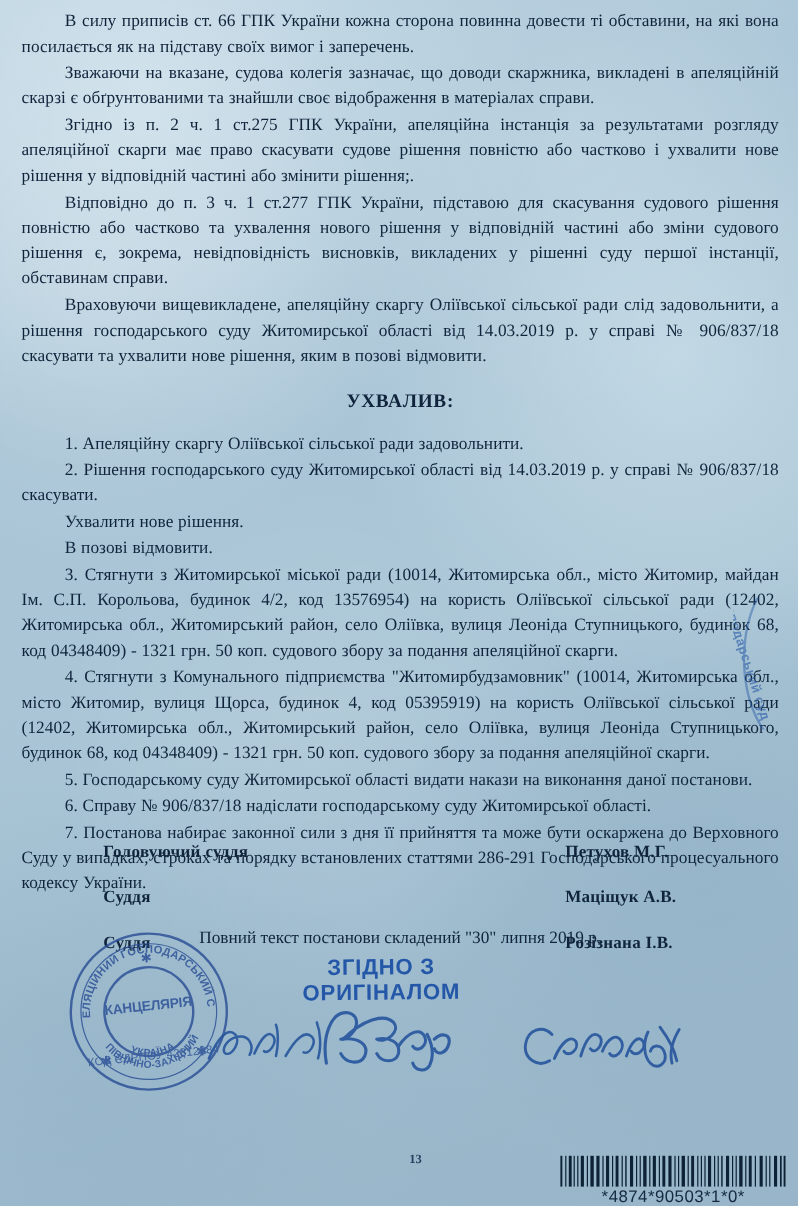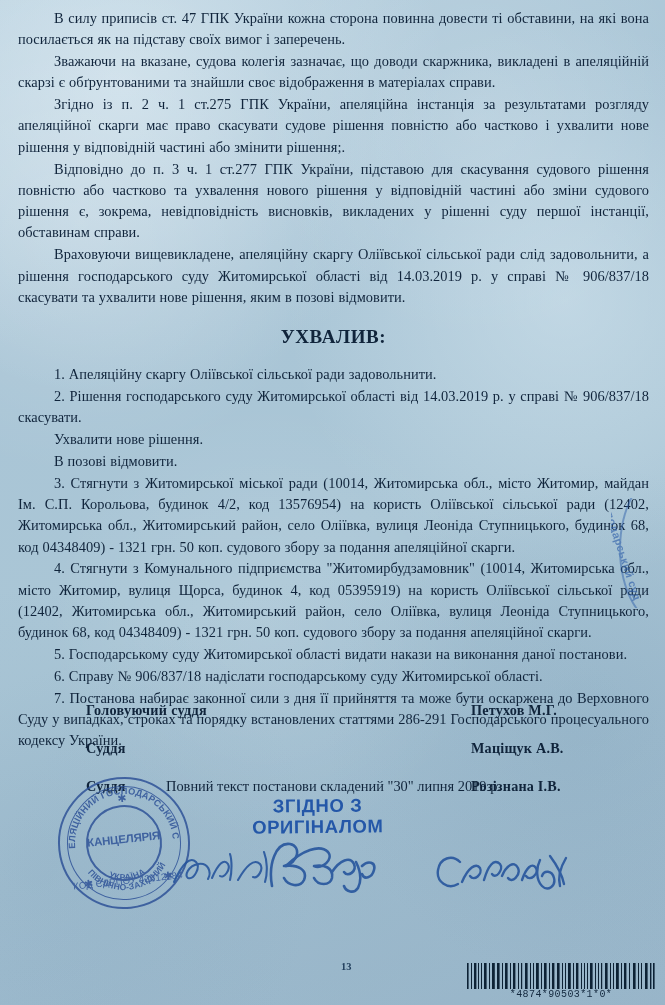--- a/index.html
+++ b/index.html
@@ -50,21 +50,21 @@
     text-indent: 36px;
     font-size: 14.4px;
     line-height: 21.3px;
     letter-spacing: 0.05px;
     word-spacing: 0.3px;
   }
 
   .heading {
     text-align: center;
     font-weight: bold;
-    font-size: 19px;
+    font-size: 16px;
     letter-spacing: 0.6px;
     margin: 18px 0 16px 0;
   }
 
   .date-line {
     text-align: center;
     font-size: 14.4px;
     margin: 26px 0 0 0;
   }
 
@@ -233,36 +233,36 @@
     top: 963px;
     width: 190px;
     text-align: center;
   }
   .barcode {
     height: 26px;
     width: 190px;
     display: block;
   }
   .barcode-label {
-    font-family: Liberation Mono, monospace;
-    font-size: 10px;
+    font-family: Liberation Sans, sans-serif;
+    font-size: 14px;
     letter-spacing: 0.4px;
     color: #14293f;
     margin-top: 0px;
   }
 </style>
 </head>
 <body>
 
 <div class="page">
 
   <div class="grain"></div>
 
   <div class="body-text">
-    <p class="para">В силу приписів ст. 47 ГПК України кожна сторона повинна довести ті обставини, на які вона посилається як на підставу своїх вимог і заперечень.</p>
+    <p class="para">В силу приписів ст. 66 ГПК України кожна сторона повинна довести ті обставини, на які вона посилається як на підставу своїх вимог і заперечень.</p>
     <p class="para">Зважаючи на вказане, судова колегія зазначає, що доводи скаржника, викладені в апеляційній скарзі є обґрунтованими та знайшли своє відображення в матеріалах справи.</p>
     <p class="para">Згідно із п. 2 ч. 1  ст.275 ГПК України, апеляційна інстанція за результатами розгляду апеляційної скарги має право скасувати судове рішення повністю або частково і ухвалити нове рішення у відповідній частині або змінити рішення;.</p>
     <p class="para">Відповідно до п. 3 ч. 1  ст.277 ГПК України, підставою для скасування судового рішення повністю або частково та ухвалення нового рішення у відповідній частині або зміни судового рішення є, зокрема, невідповідність висновків, викладених у рішенні суду першої інстанції, обставинам справи.</p>
     <p class="para">Враховуючи вищевикладене, апеляційну скаргу Оліївської сільської ради слід задовольнити, а рішення господарського суду Житомирської області від 14.03.2019 р. у справі № 906/837/18 скасувати та ухвалити нове рішення, яким в позові відмовити.</p>
 
     <div class="heading">УХВАЛИВ:</div>
 
     <p class="para">1. Апеляційну скаргу Оліївської сільської ради задовольнити.</p>
     <p class="para">2. Рішення господарського суду Житомирської області від 14.03.2019 р. у справі № 906/837/18 скасувати.</p>
     <p class="para">Ухвалити нове рішення.</p>

